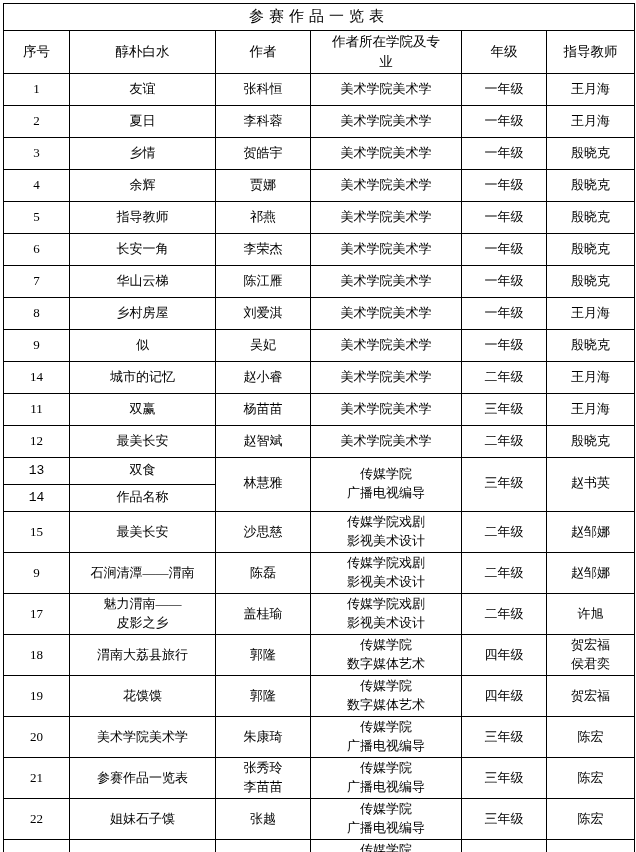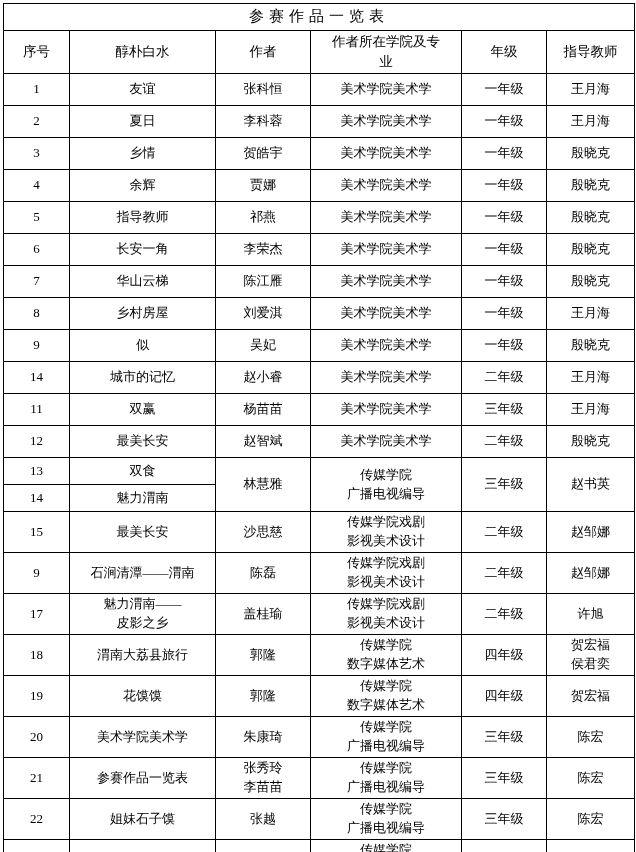--- a/index.html
+++ b/index.html
@@ -42,21 +42,21 @@
   }
   tr.header-row th {
     height: 40px;
     font-size: 13.5px;
   }
   tr.header-row th .wrap-narrow {
     display: inline-block;
     max-width: 8.4em;
   }
   tr.h31 td { height: 29px; }
-  tr.h26 td { height: 24px; }
+  tr.h26 td { height: 24px; font-family: Liberation Mono, monospace; }
   tr.h40 td { height: 38px; }
 </style>
 </head>
 <body>
 
 <div class="page">
   <table class="entries">
     <colgroup>
       <col style="width:66px">
       <col style="width:146px">
@@ -179,21 +179,21 @@
           <td>13</td>
           <td>双食</td>
           <td rowspan="2">林慧雅</td>
           <td rowspan="2">传媒学院
 广播电视编导</td>
           <td rowspan="2">三年级</td>
           <td rowspan="2">赵书英</td>
         </tr>
         <tr class="h26">
           <td>14</td>
-          <td>魅力渭南</td>
+          <td>作品名称</td>
         </tr>
         <tr class="h40">
           <td>15</td>
           <td>最美长安</td>
           <td>沙思慈</td>
           <td>传媒学院戏剧
 影视美术设计</td>
           <td>二年级</td>
           <td>赵邹娜</td>
         </tr>

